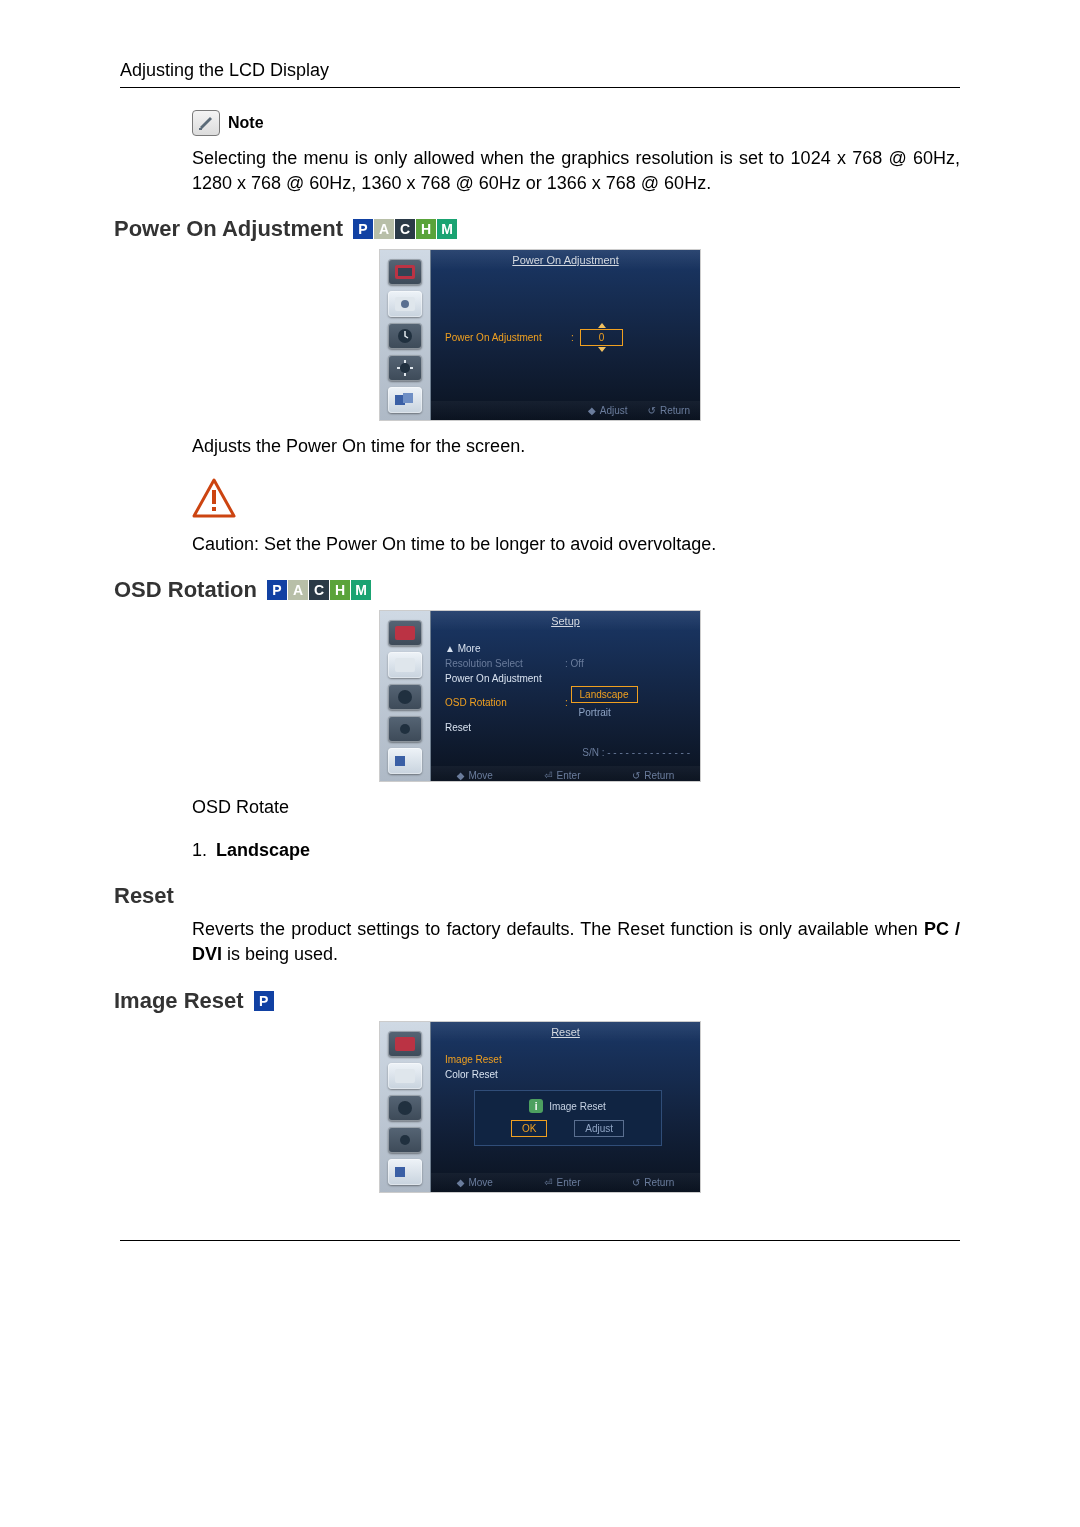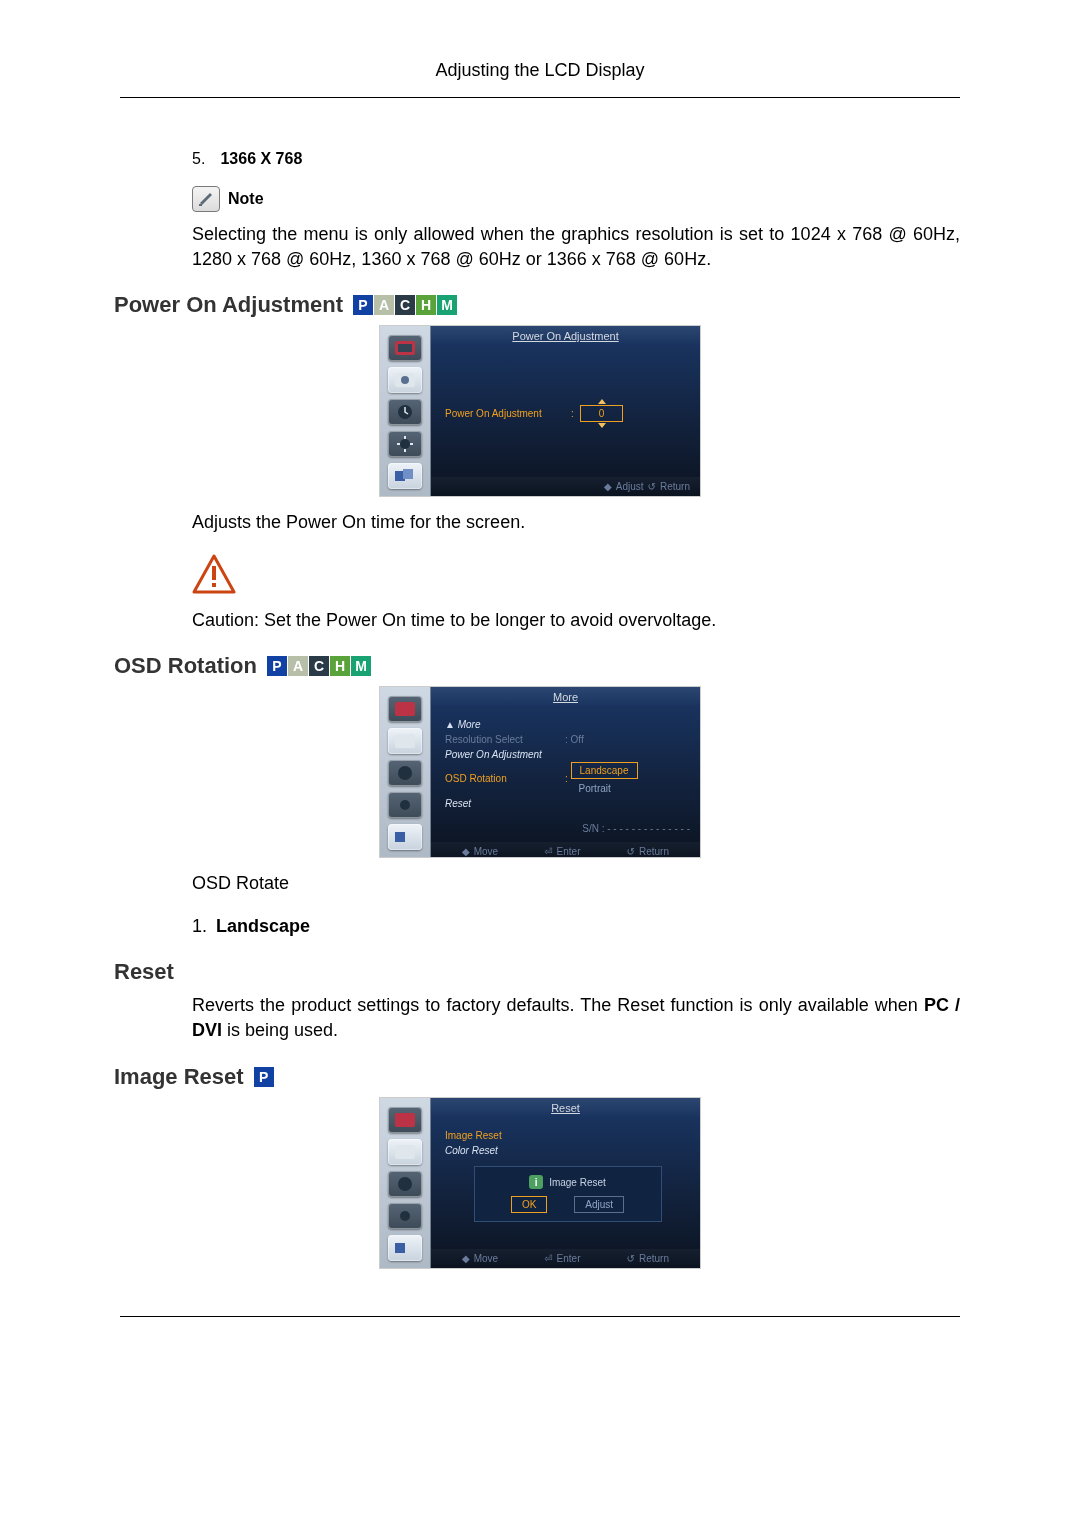--- a/index.html
+++ b/index.html
@@ -7,25 +7,25 @@
     padding: 0;
     font-family: Arial, Helvetica, sans-serif;
     background: #fff;
     color: #000;
     width: 1080px;
   }
   .page {
     padding: 60px 120px 80px 120px;
   }
   .running-head {
-    text-align: center;
+    text-align: left;
     font-size: 18px;
     border-bottom: 1px solid #000;
-    padding-bottom: 16px;
-    margin-bottom: 52px;
+    padding-bottom: 6px;
+    margin-bottom: 22px;
   }
   .indent {
     margin-left: 72px;
   }
   .list-item-resolution {
     margin-bottom: 18px;
   }
   .num {
     display: inline-block;
     width: 24px;
@@ -102,35 +102,35 @@
   .osd-title {
     text-align:center; font-size:11px; color:#d4d9e0;
     padding:4px 0; text-decoration:underline;
     background: linear-gradient(rgba(255,255,255,.08),rgba(0,0,0,0));
   }
   .osd-body { flex:1; padding: 10px 10px 6px 14px; font-size:10px; line-height:1.5; }
   .osd-row { display:flex; align-items:center; }
   .osd-label { width:120px; }
   .osd-orange { color:#f0a020; }
   .osd-dim { color:#6a7c9c; }
-  .osd-white { color:#d8e2f0;font-style:italic; }
+  .osd-white { color:#d8e2f0; }
   .val-box {
     border:1px solid #f0a020; padding:0 18px; color:#f0a020;
     position:relative;
   }
   .val-box::before, .val-box::after {
     content:''; position:absolute; left:50%; margin-left:-4px;
     border-left:4px solid transparent; border-right:4px solid transparent;
   }
   .val-box::before { top:-7px; border-bottom:5px solid #f0c060; }
   .val-box::after  { bottom:-7px; border-top:5px solid #f0c060; }
   .opt-box { border:1px solid #f0a020; padding:0 8px; color:#f0a020; display:inline-block; margin-bottom:2px; }
   .opt-plain { color:#8fa4c4; padding:0 8px; display:inline-block; }
   .osd-foot {
-    display:flex; justify-content:flex-end; gap:4px;
+    display:flex; justify-content:flex-end; gap:20px;
     padding: 4px 10px;
     font-size:10px; color:#6a7c9c;
     background: linear-gradient(rgba(255,255,255,.04),rgba(0,0,0,0));
   }
   .osd-foot.three { justify-content:space-around;text-align:right; }
   .foot-icon { display:inline-block; margin-right:4px; }
   .warn-icon { margin: 6px 0 10px 0; }
   .modal {
     margin: 8px auto 0 auto; width: 170px;
     border:1px solid #304d78; background: #102442;
@@ -146,24 +146,20 @@
   .modal-btn.plain { border-color:#5a6f90; color:#8fa4c4; }
   hr.bottom { margin-top:48px; border:none; border-top:1px solid #000; }
 </style>
 </head>
 <body>
 
 <div class="page">
   <div class="running-head">Adjusting the LCD Display</div>
 
   <div class="indent">
-    <div class="list-item-resolution">
-      <span class="num">5.</span>
-      <span class="bold">1366 X 768</span>
-    </div>
 
     <div class="note-row">
       <span class="note-icon">
         <svg width="16" height="16" viewBox="0 0 16 16">
             <path d="M2 12 L12 2 L14 4 L4 14 Z" fill="#5b6b78"></path>
             <rect x="1" y="13" width="3" height="2" fill="#5b6b78"></rect>
           </svg>
       </span>
       <span class="bold">Note</span>
     </div>
@@ -280,21 +276,21 @@
             <circle cx="8" cy="8" r="5" fill="#20303f"></circle>
           </svg>
         </div>
       <div class="icon sel">
           <svg width="20" height="14">
             <rect x="0" y="2" width="10" height="10" fill="#3a5fa5"></rect>
           </svg>
         </div>
     </div>
     <div class="osd-main">
-      <div class="osd-title">More</div>
+      <div class="osd-title">Setup</div>
       <div class="osd-body">
         <div class="osd-white">▲  More</div>
         <div class="osd-row">
           <span class="osd-label osd-dim">Resolution Select</span>
           <span class="osd-dim">: <span>Off</span></span>
         </div>
         <div class="osd-white">Power On Adjustment</div>
         <div class="osd-row">
           <span class="osd-label osd-orange">OSD Rotation</span>
           <span class="osd-orange">:&nbsp;</span>

